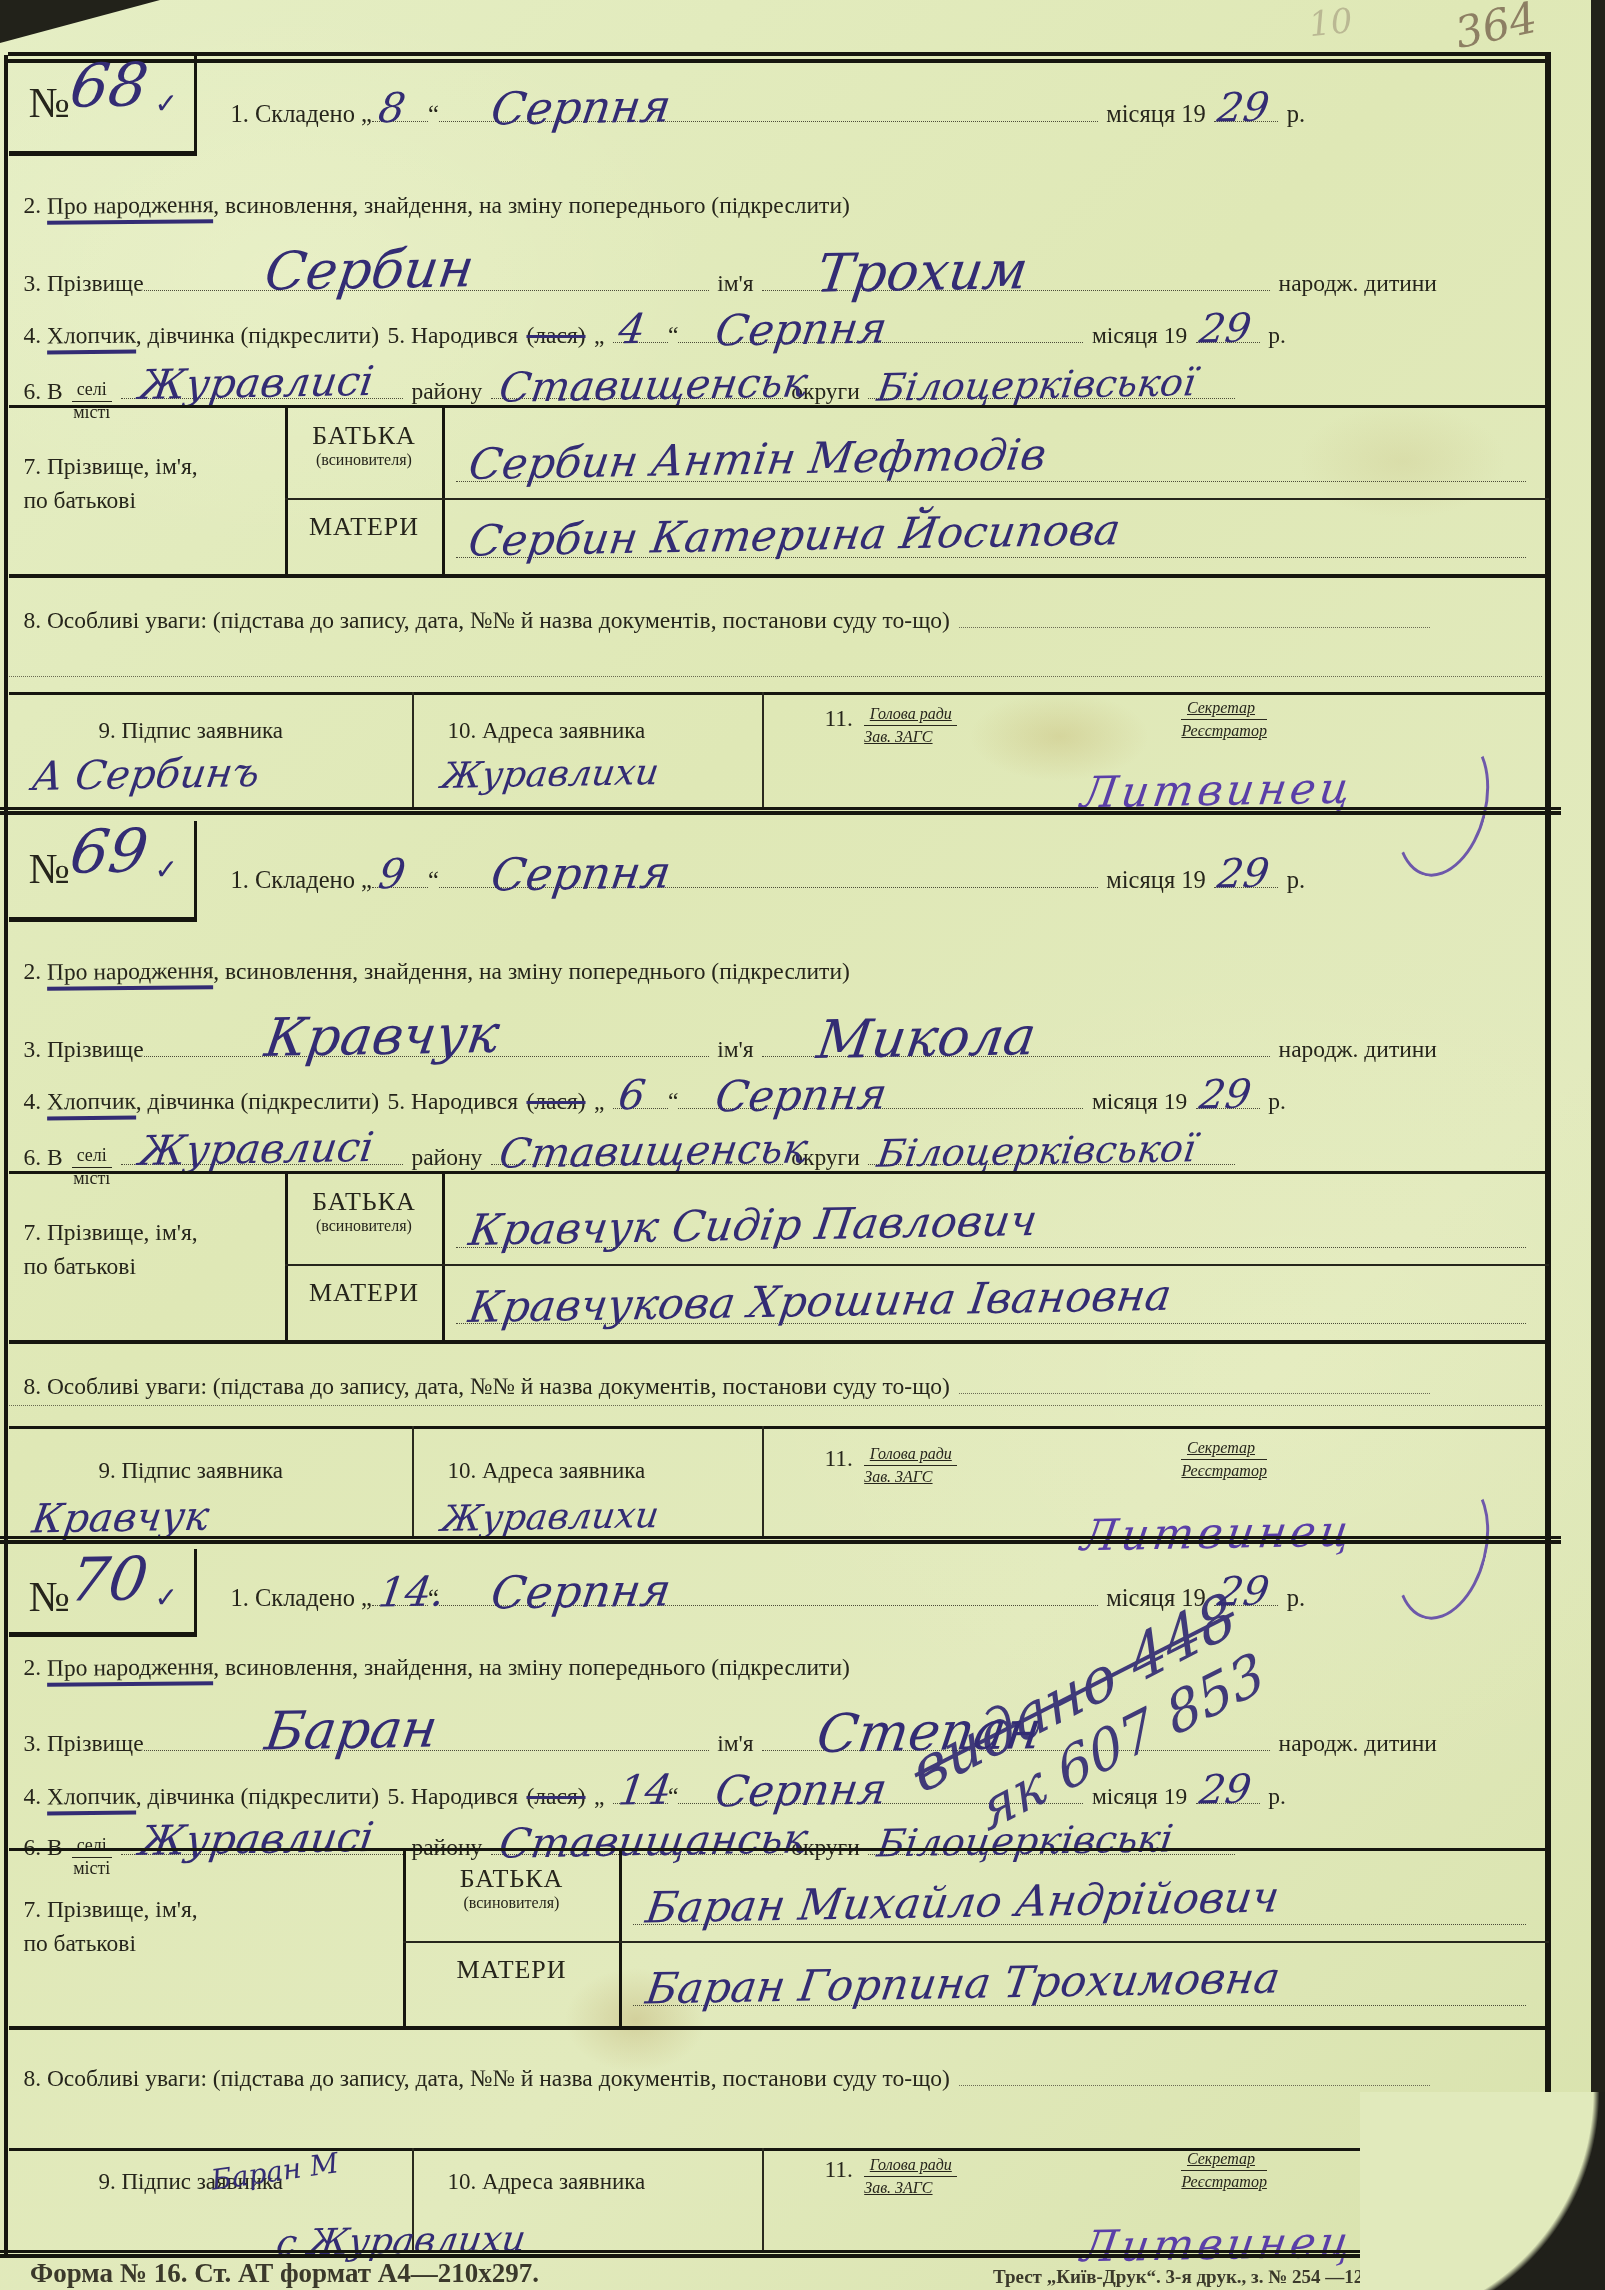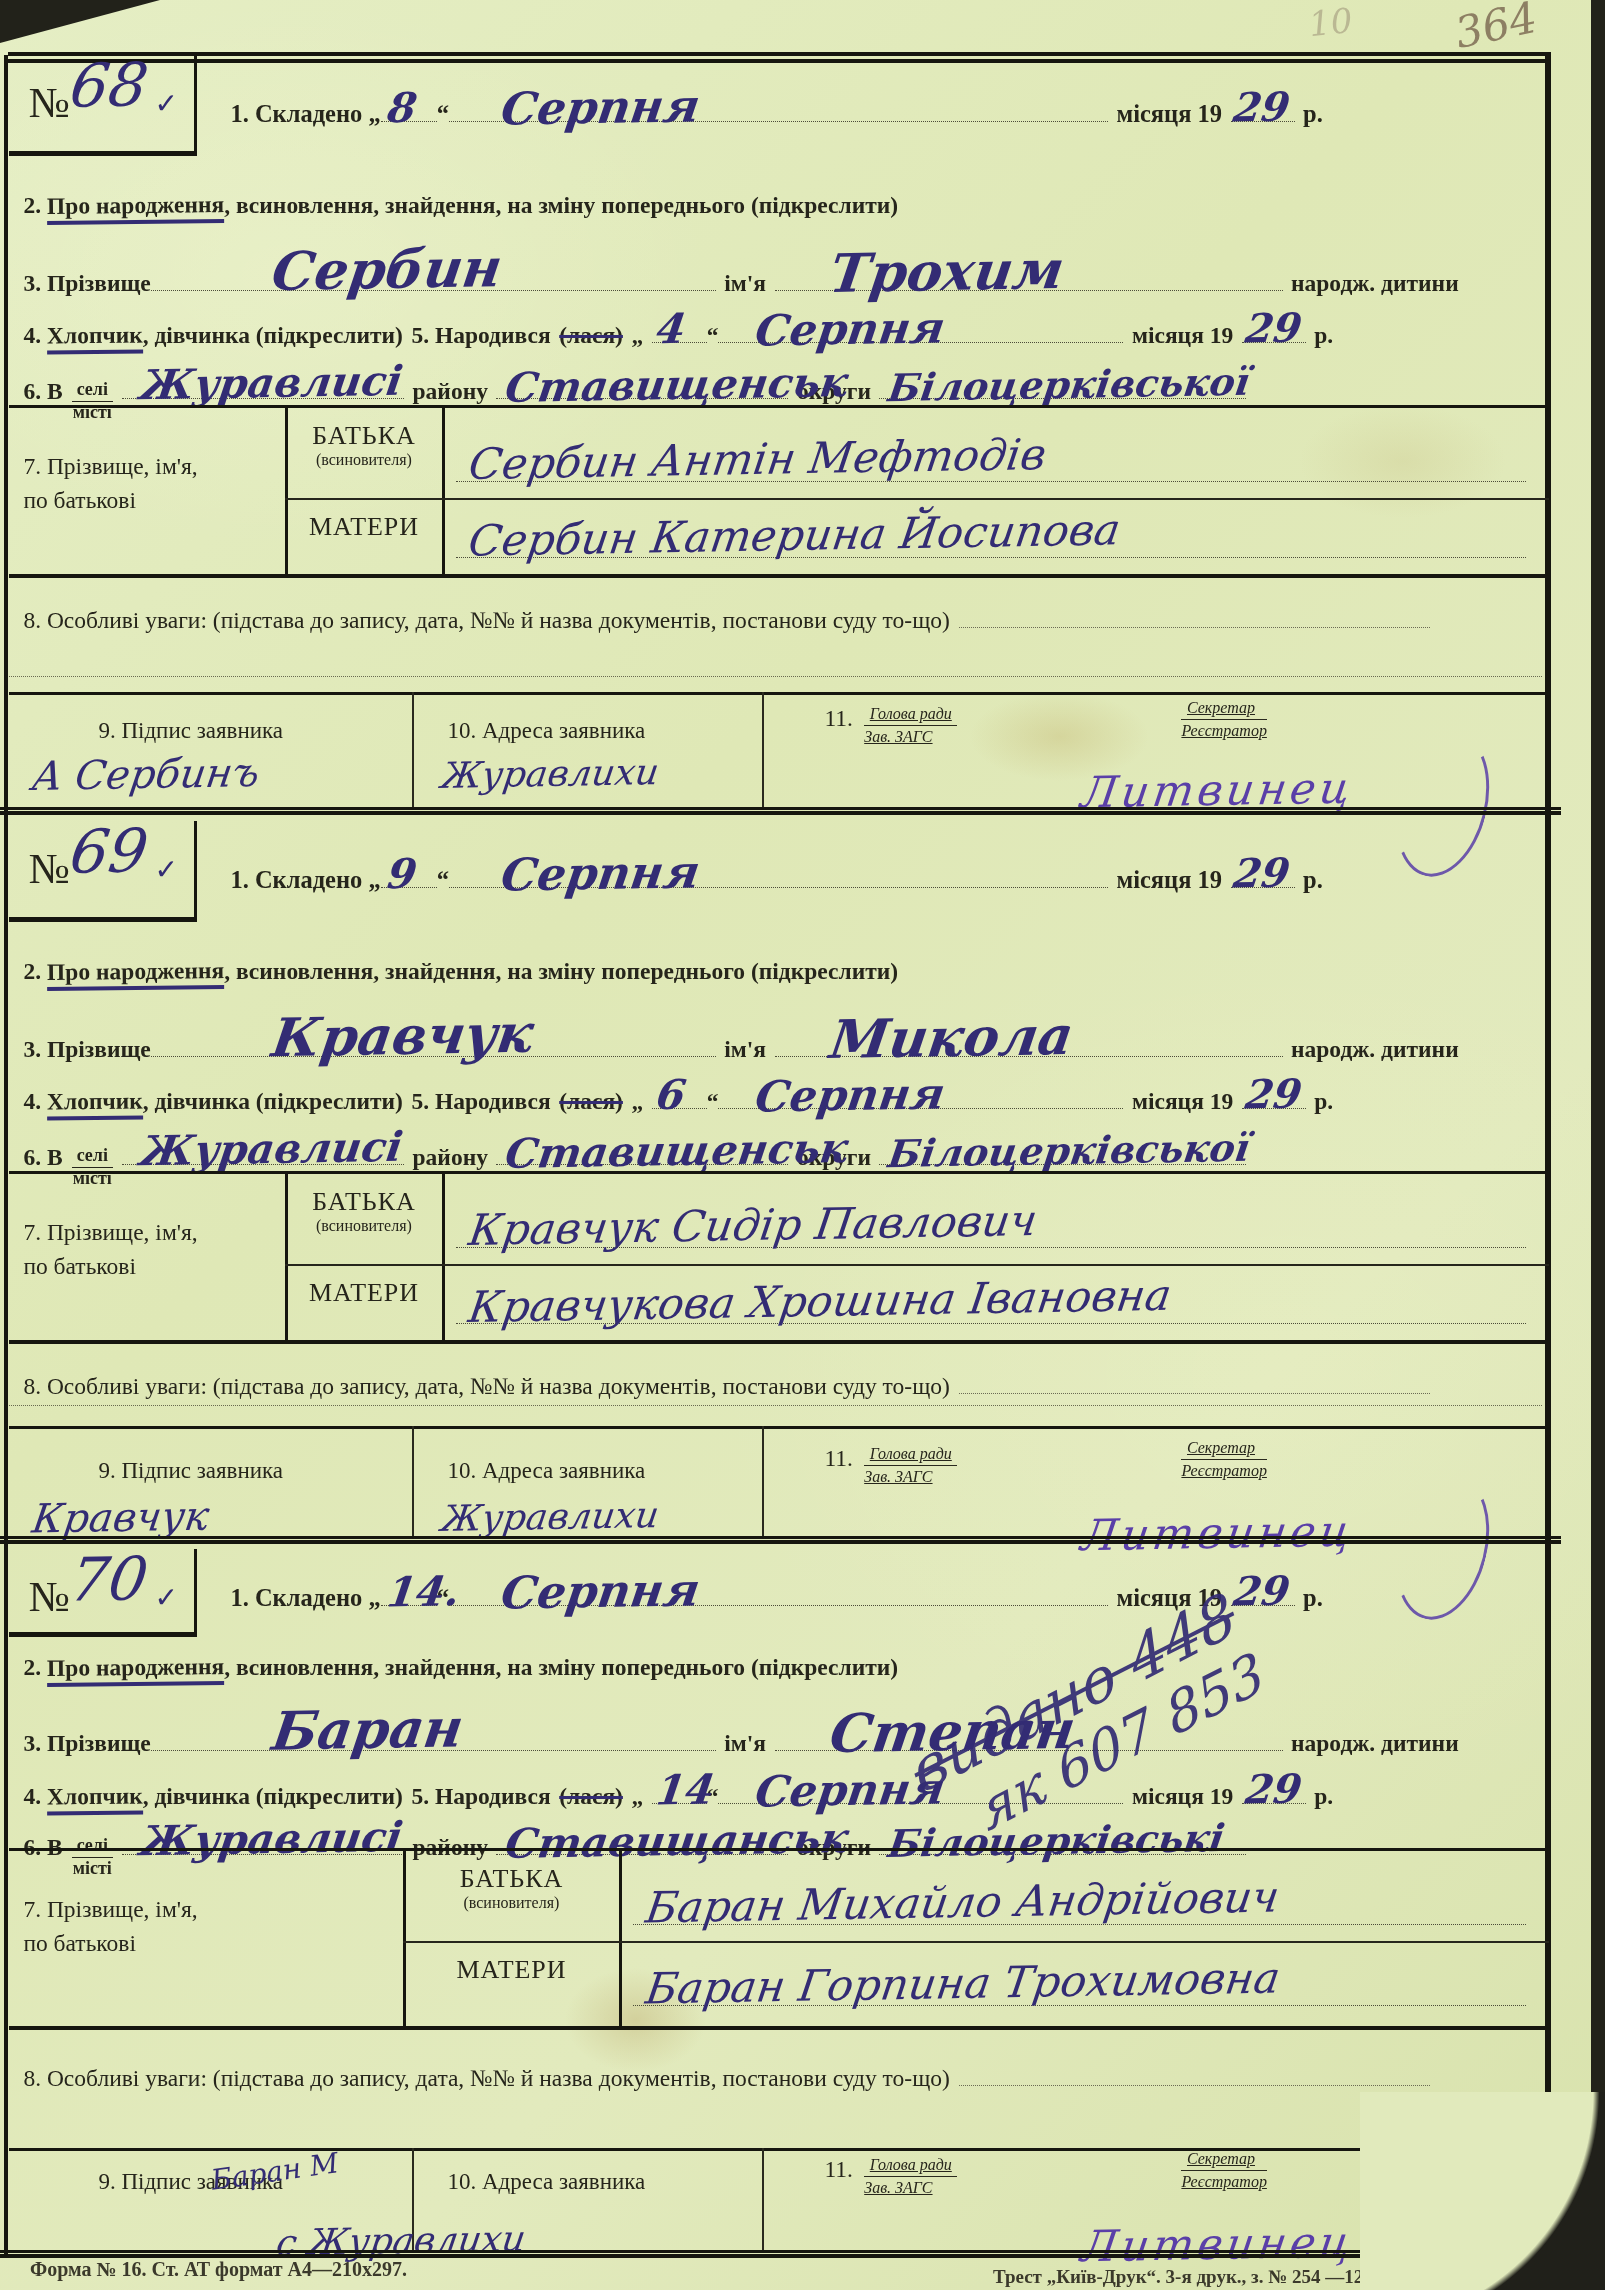--- a/index.html
+++ b/index.html
@@ -35,21 +35,21 @@
     background:radial-gradient(closest-side,rgba(190,176,110,.20),transparent);}
   .pencil-364{position:absolute;left:1455px;top:0px;font-size:43px;color:#8d7f63;
     font-style:italic;transform:rotate(-12deg);font-family:"DejaVu Serif",serif;}
   .pencil-faint{position:absolute;left:1309px;top:1.9px;font-size:34px;color:#9c9177;
     opacity:.55;font-style:italic;transform:rotate(-6deg);font-family:"DejaVu Serif",serif;}
   
   .rule-top{position:absolute;left:7.5px;top:52px;width:1542px;height:11.3px;
     background:linear-gradient(#16160f 0 3.8px, transparent 3.8px 6.6px, #16160f 6.6px 11.3px);}
   .v-right{position:absolute;left:1545px;top:52px;height:2210px;width:5.6px;background:var(--rule);}
   .v-left{position:absolute;left:3.8px;top:55px;height:2203px;width:4.7px;background:var(--rule);}
-  .footer-left{position:absolute;left:30px;top:2258px;font-size:20px;font-weight:bold;color:#3b392b;}
+  .footer-left{position:absolute;left:30px;top:2258px;font-size:27px;font-weight:bold;color:#3b392b;}
   .footer-right{position:absolute;left:993px;top:2266px;font-size:19px;font-weight:bold;color:#3b392b;}
   
   .record{position:absolute;left:9.4px;width:1540px;font-size:23.5px;
     --h-box:96px;--t-line1:40px;--t-line2:137px;--t-line3:209px;--t-line4:261px;
     --t-line6:317px;--t-table:350px;--h-table:166px;--t-line8:552px;--t-dotted:621px;
     --t-sigrule:637px;--t-sighead:663px;--t-sigscript:699px;--x-div1:276px;--x-div2:433px;}
   .r1{top:55px;height:760px;}
   .r2{top:821px;height:723px;--t-dotted:584px;--t-sigrule:605px;--t-sighead:637px;--t-sigscript:676px;}
   .r3{top:1549px;height:709px;--h-box:83px;--t-line1:30px;--t-line2:105px;--t-line3:175px;
       --t-line4:228px;--t-line6:279px;--t-table:299px;--h-table:175px;--t-line8:516px;
@@ -59,21 +59,21 @@
   .r3 .sig-address{left:268px;top:calc(var(--t-sigscript) + 15px);}
   .separator{position:absolute;left:-9.4px;right:-11.3px;bottom:0;height:8.5px;
     background:linear-gradient(#16160f 0 2.8px, transparent 2.8px 3.8px, #16160f 3.8px 8.5px);}
   
   .no-box{position:absolute;left:0;top:0;width:185px;height:var(--h-box);
     border-right:3.8px solid var(--rule);border-bottom:5.6px solid var(--rule);}
   .no-glyph{position:absolute;left:19px;top:22.6px;font-size:43px;}
   .no-value{position:absolute;left:62px;top:0px;font-size:60px;}
   .no-check{position:absolute;left:145px;top:32px;font-size:28px;color:var(--ink);}
   
-  .line{position:absolute;left:14px;white-space:nowrap;font-size:23.5px;font-weight:bold;}
+  .line{position:absolute;left:14px;white-space:nowrap;font-size:23.5px;}
   .line1{left:221px;top:var(--t-line1);font-size:24.5px;}
   .line2{top:var(--t-line2);}
   .line3{top:var(--t-line3);}
   .line4{top:var(--t-line4);}
   .line6{top:var(--t-line6);}
   .sp{margin:0 8.5px;text-align:right;}
   .iu{display:inline-block;border-bottom:4.7px solid var(--ink);padding-bottom:0.9px;transform:rotate(-0.6deg);}
   .strike{text-decoration:line-through;text-decoration-thickness:2.8px;text-decoration-color:var(--ink);}
   
   .hw{font-family:"DejaVu Serif",serif;font-style:italic;color:var(--ink);

